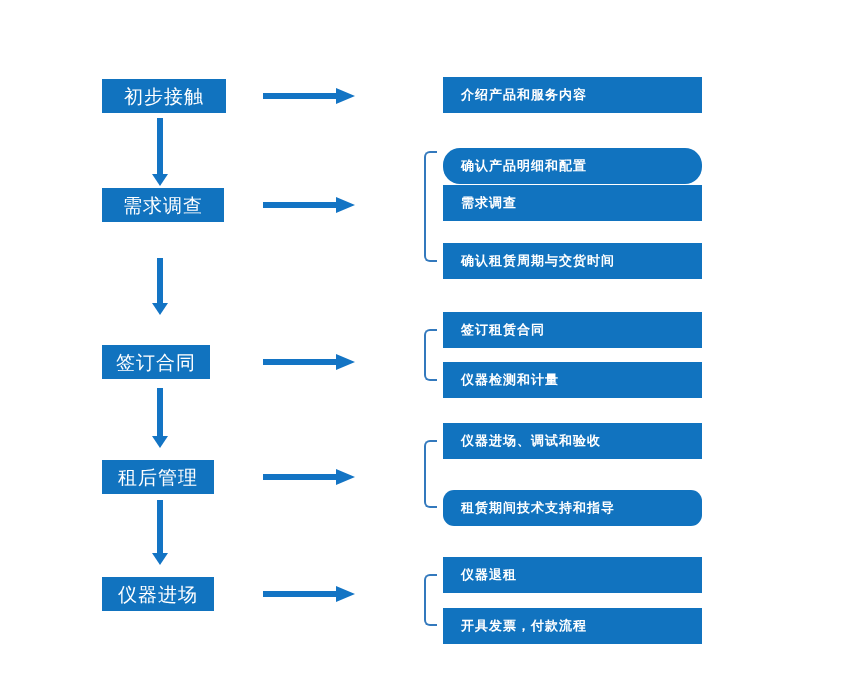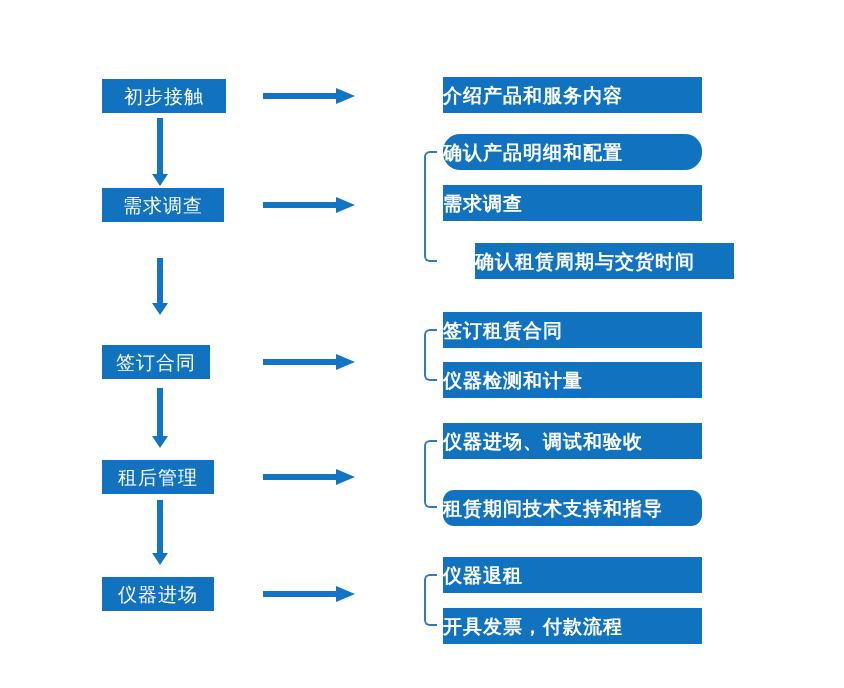--- a/index.html
+++ b/index.html
@@ -35,23 +35,23 @@
     text-align: center;
     letter-spacing: 1px;
   }
   .rbox {
     position: absolute;
     left: 443px;
     width: 259px; height: 36px;
     background: var(--box-blue, #1173BF);
     color: var(--text, #ffffff);
     font-weight: bold;
-    font-size: 19px;
+    font-size: 13px;
     line-height: 36px;
-    padding-left: 0;
+    padding-left: 18px;
     box-sizing: border-box;
     letter-spacing: 1px;
     white-space: nowrap;
   }
   .harrow { position: absolute; left: 263px; width: 92px; height: 16px; }
   .harrow .stem {
     position: absolute; left: 0; top: 5px;
     width: 73px; height: 6px;
     background: var(--arrow-blue, #1374C4);
   }
@@ -92,23 +92,23 @@
 <div class="canvas">
 
 
   <div class="lbox" style="top:79px;  width:124px;">初步接触</div>
   <div class="lbox" style="top:345px; width:108px;">签订合同</div>
   <div class="lbox" style="top:188px; width:122px;">需求调查</div>
   <div class="lbox" style="top:460px; width:112px;">租后管理</div>
   <div class="lbox" style="top:577px; width:112px;">仪器进场</div>
 
   <div class="rbox" style="top:77px;">介绍产品和服务内容</div>
-  <div class="rbox" style="top:134px;border-radius:17px;">确认产品明细和配置</div>
+  <div class="rbox" style="top:148px;border-radius:17px;">确认产品明细和配置</div>
   <div class="rbox" style="top:185px;">需求调查</div>
-  <div class="rbox" style="top:243px;margin-left:32px;">确认租赁周期与交货时间</div>
+  <div class="rbox" style="top:243px;">确认租赁周期与交货时间</div>
   <div class="rbox" style="top:312px;">签订租赁合同</div>
   <div class="rbox" style="top:362px;">仪器检测和计量</div>
   <div class="rbox" style="top:423px;">仪器进场、调试和验收</div>
   <div class="rbox" style="top:490px;border-radius:11px;">租赁期间技术支持和指导</div>
   <div class="rbox" style="top:557px;">仪器退租</div>
   <div class="rbox" style="top:608px;">开具发票，付款流程</div>
 
   <div class="harrow" style="top:88px;">
     <div class="stem"></div>
       <div class="head"></div>

